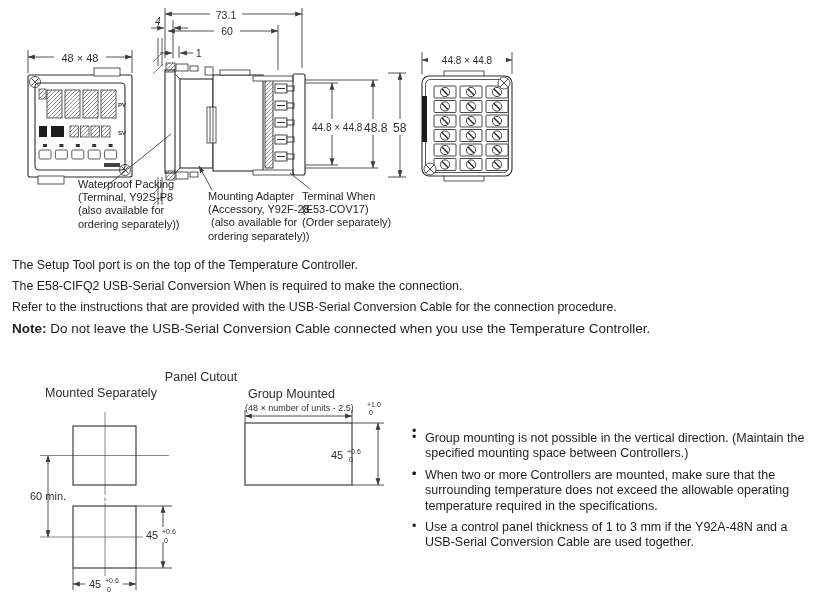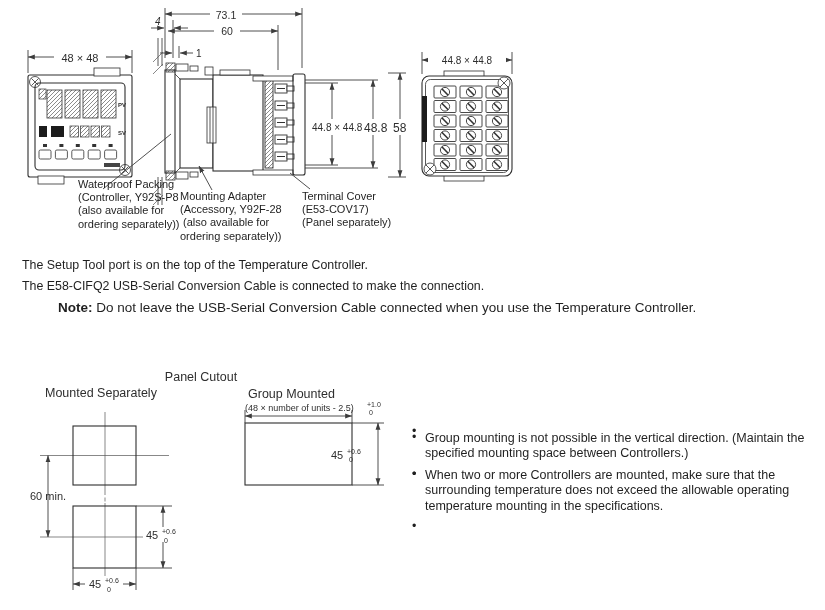--- a/index.html
+++ b/index.html
@@ -7,23 +7,23 @@
         font-family:"Liberation Sans",sans-serif;color:#1f1f1f;}
   svg{position:absolute;overflow:visible;}
   svg text{font-family:"Liberation Sans",sans-serif;fill:#2e2e2e;}
   .ln{stroke:#2e2e2e;stroke-width:1.1;fill:none;}
   .lnt{stroke:#2e2e2e;stroke-width:0.8;fill:none;}
   .dl{stroke:#3c3c3c;stroke-width:0.9;fill:none;}
   .cl{stroke:#555;stroke-width:0.7;fill:none;}
   .wf{fill:#ffffff;}
   .dk{fill:#1c1c1c;}
   .callout{position:absolute;font-size:11px;line-height:13.2px;color:#1f1f1f;white-space:nowrap;}
-  .para{position:absolute;left:22px;top:255px;width:780px;}
+  .para{position:absolute;left:12px;top:255px;width:780px;}
   .para-line{font-size:12.4px;line-height:21px;white-space:nowrap;}
-  .note-line{font-size:13.5px;line-height:22px;white-space:nowrap;margin-left:36px;}
+  .note-line{font-size:13.5px;line-height:22px;white-space:nowrap;}
   .note-line b{font-weight:bold;}
   .bullets{position:absolute;left:412px;top:425px;width:406px;}
   .note-item{position:relative;padding-left:13px;margin-bottom:6px;font-size:12.5px;line-height:15.4px;}
   .note-item .dot{position:absolute;left:0;top:-1px;}
 </style>
 </head>
 <body>
 
 <div class="page">
 
@@ -205,39 +205,40 @@
 
     <g>
       <path class="dl" d="M103,189 L171,134"></path>
       <line class="dl" x1="212" y1="190" x2="199" y2="166" marker-end="url(#mA)"></line>
       <path class="dl" d="M310,189 L290,173"></path>
     </g>
   </svg>
 
   <div class="callout" style="left:78px;top:178px;">
     <div>Waterproof Packing</div>
-    <div>(Controller, Y92S-P8</div>
+    <div>(Terminal, Y92S-P8</div>
     <div>(also available for</div>
     <div>ordering separately))</div>
   </div>
-  <div class="callout" style="left:180px;top:190px;">
+  <div class="callout" style="left:208px;top:190px;">
     <div>Mounting Adapter</div>
     <div>(Accessory, Y92F-28</div>
     <div style="padding-left:3px;">(also available for</div>
     <div>ordering separately))</div>
   </div>
   <div class="callout" style="left:302px;top:190px;">
-    <div>Terminal Cover</div>
+    <div>Terminal When</div>
     <div>(E53-COV17)</div>
-    <div>(Panel separately)</div>
+    <div>(Order separately)</div>
   </div>
 
   <div class="para">
     <div class="para-line">The Setup Tool port is on the top of the Temperature Controller.</div>
-    <div class="para-line">The E58-CIFQ2 USB-Serial Conversion Cable is connected to make the connection.</div>
+    <div class="para-line">The E58-CIFQ2 USB-Serial Conversion When is required to make the connection.</div>
+    <div class="para-line">Refer to the instructions that are provided with the USB-Serial Conversion Cable for the connection procedure.</div>
     <div class="note-line"><b>Note:</b> <span>Do not leave the USB-Serial Conversion Cable connected when you use the Temperature Controller.</span></div>
   </div>
 
   <svg style="left:22px;top:366px;" width="395" height="244" viewBox="0 0 395 244">
     <defs>
       <marker id="mB" viewBox="0 0 10 10" refX="9.5" refY="5" markerWidth="8" markerHeight="8" orient="auto-start-reverse">
         <path d="M0,1.6 L10,5 L0,8.4 z" fill="#3c3c3c"></path>
       </marker>
     </defs>
 
@@ -283,17 +284,17 @@
       <text x="67" y="222" font-size="11">45</text>
       <text x="83" y="217" font-size="7">+0.6</text>
       <text x="85" y="225.5" font-size="7">0</text>
     </g>
   </svg>
 
   <div class="bullets">
     <div class="note-item"><span class="dot">•</span></div>
     <div class="note-item"><span class="dot">•</span><span>Group mounting is not possible in the vertical direction. (Maintain the specified mounting space between Controllers.)</span></div>
     <div class="note-item"><span class="dot">•</span></div>
-    <div class="note-item"><span class="dot">•</span><span>When two or more Controllers are mounted, make sure that the surrounding temperature does not exceed the allowable operating temperature mounting in the specifications.</span></div>
-    <div class="note-item"><span class="dot">•</span></div>
+    <div class="note-item"><span class="dot">•</span><span>When two or more Controllers are mounted, make sure that the surrounding temperature does not exceed the allowable operating temperature required in the specifications.</span></div>
+    <div class="note-item"><span class="dot">•</span><span>Use a control panel thickness of 1 to 3 mm if the Y92A-48N and a USB-Serial Conversion Cable are used together.</span></div>
   </div>
 
 </div>
 
 </body></html>

